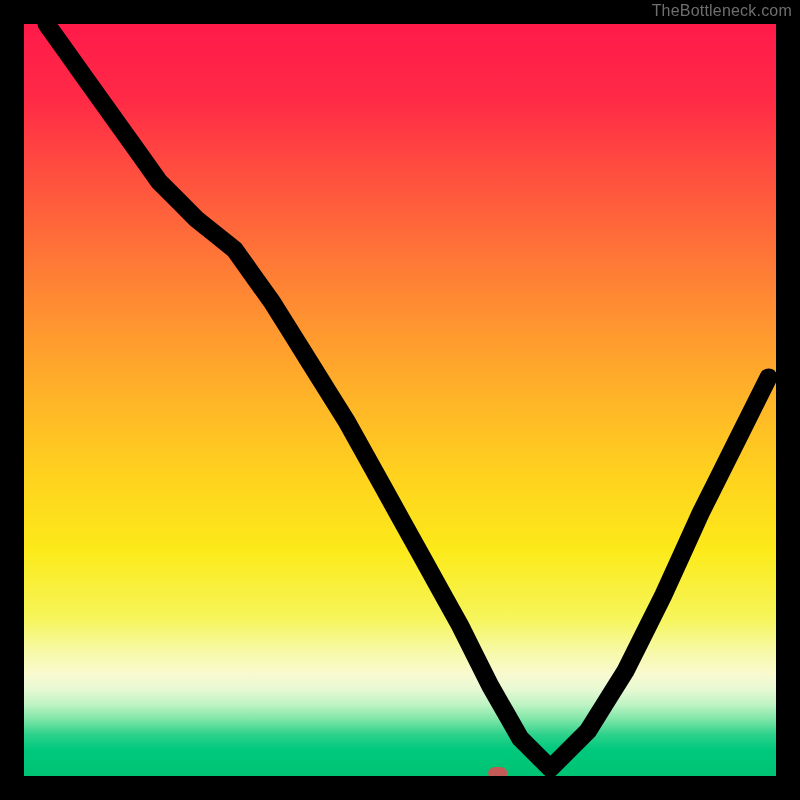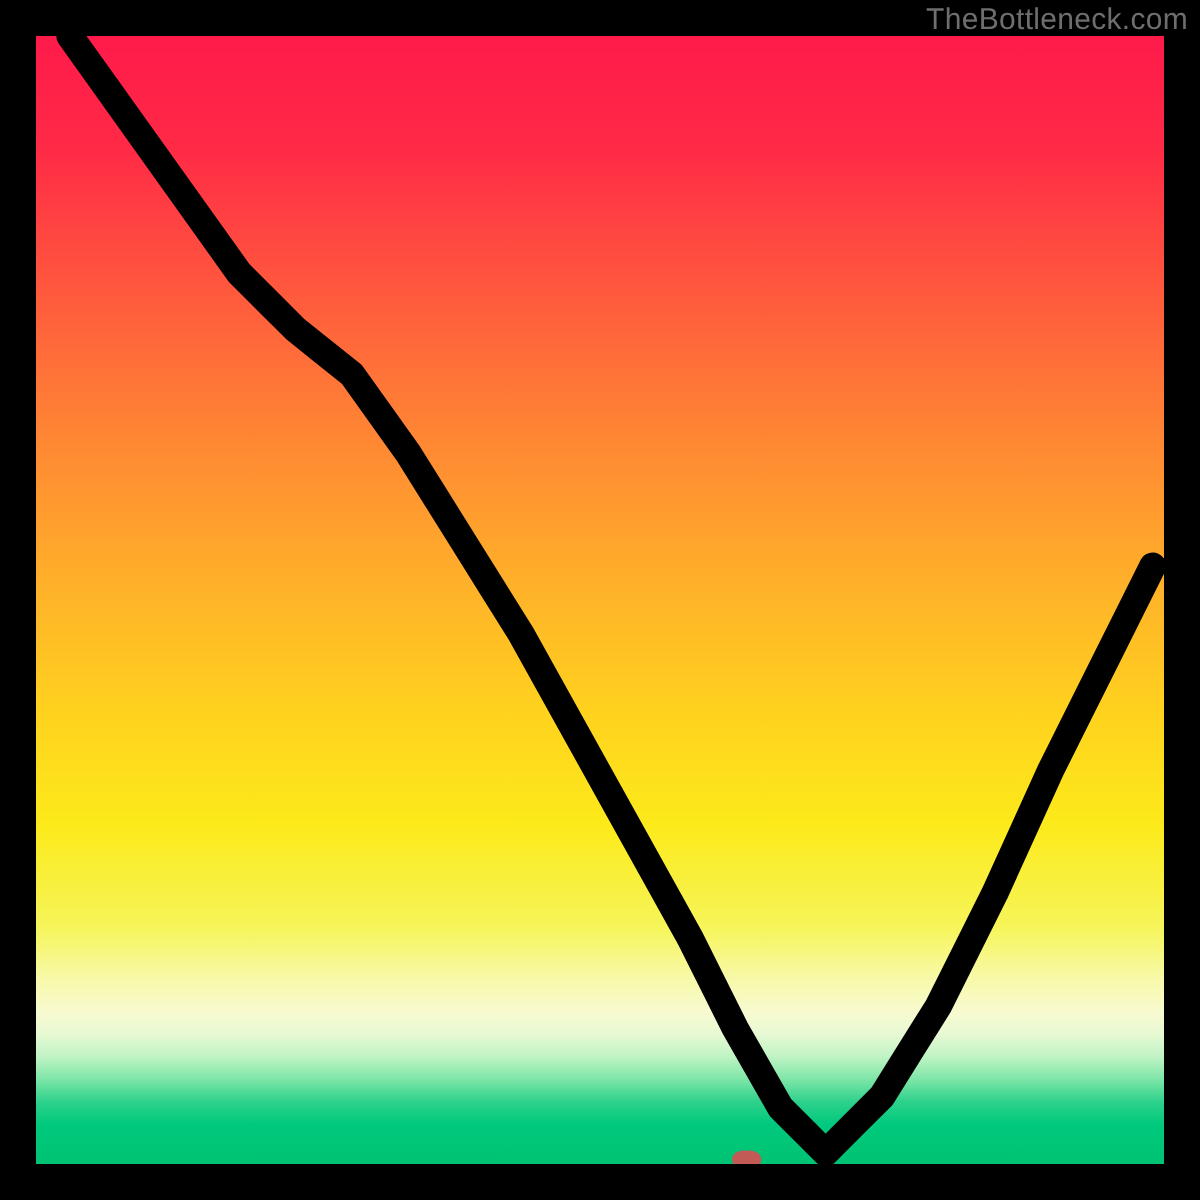--- a/index.html
+++ b/index.html
@@ -14,21 +14,21 @@
   .stage {
     position: relative;
     width: 800px;
     height: 800px;
   }
   .watermark {
     position: absolute;
     top: 2px;
     right: 8px;
     color: #6e6e6e;
-    font-size: 20px;
+    font-size: 16px;
     font-weight: 500;
     letter-spacing: 0.2px;
     z-index: 10;
     text-align: right;
   }
   svg.plot {
     position: absolute;
     left: 24px;
     top: 24px;
     width: 752px;

